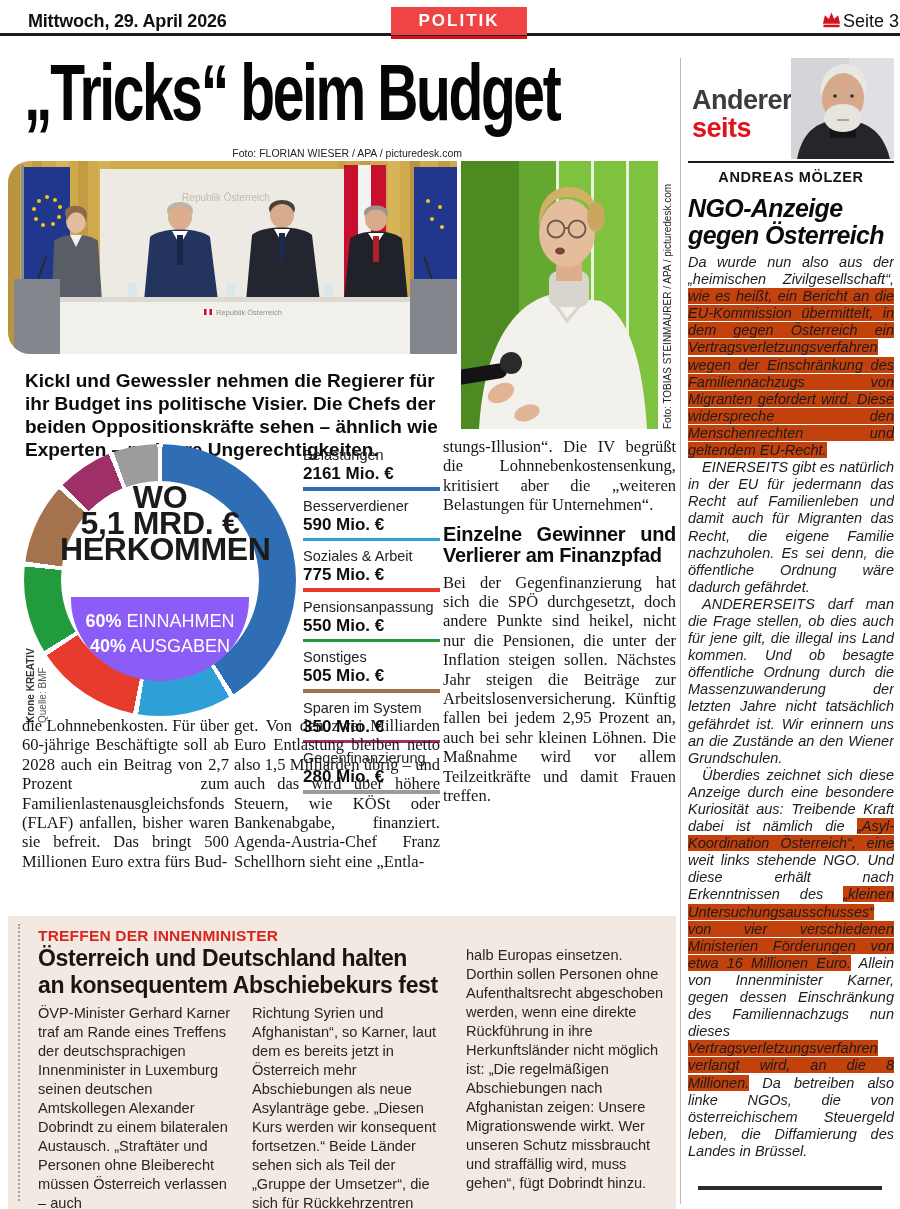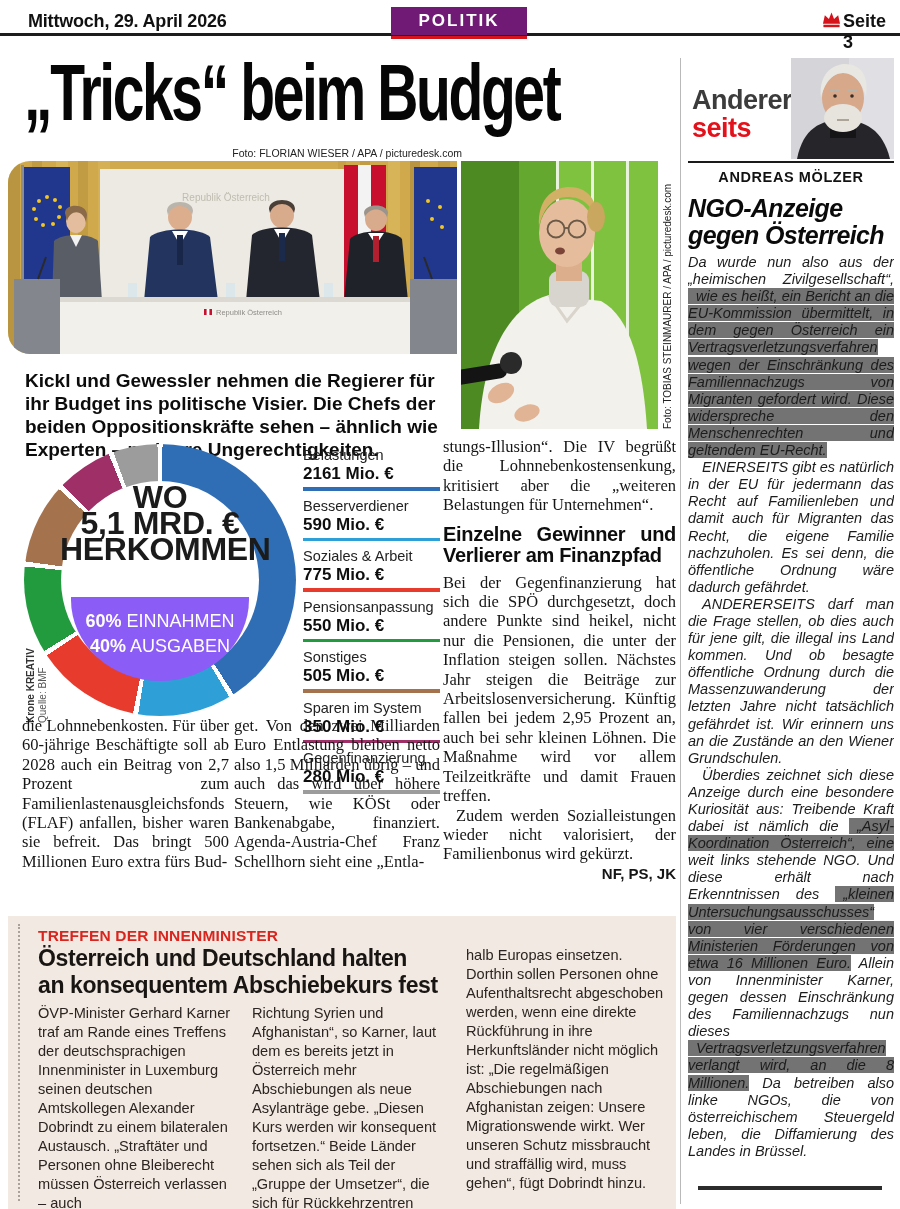--- a/index.html
+++ b/index.html
@@ -2,25 +2,25 @@
 <html lang="de"><head>
 <meta charset="utf-8">
 <style>
   html,body{margin:0;padding:0;background:#fff;}
   #page{position:relative;width:900px;height:1209px;background:#fff;overflow:hidden;
         font-family:"Liberation Sans",sans-serif;color:#111;}
   .abs{position:absolute;}
   
   .date{left:28px;top:11px;font-size:18px;font-weight:bold;letter-spacing:-0.2px;}
   .hrule{left:0;top:33px;width:900px;height:2.5px;background:#1c1c1c;}
-  .politik-box{left:391px;top:7px;width:136px;height:28px;background:#701a75;color:#fff;
+  .politik-box{left:391px;top:7px;width:136px;height:28px;background:#ef4444;color:#fff;
                display:flex;align-items:center;justify-content:center;font-weight:bold;
                font-size:17px;letter-spacing:2px;}
   .politik-red{left:391px;top:35.5px;width:136px;height:3px;background:#d6121b;}
-  .page-num{left:843px;top:11px;font-size:18px;font-weight:bold;}
+  .page-num{left:843px;top:11px;font-size:18px;font-weight:normal;}
   .crown{left:822px;top:11px;width:19px;height:17px;}
   
   .headline-wrap{left:24px;top:46px;width:660px;height:100px;}
   .headline{font-weight:bold;font-size:60px;letter-spacing:-2.5px;white-space:nowrap;
             transform:scale(0.95,1.34);transform-origin:0 0;color:#060606;}
   .credit-top{left:180px;top:147px;width:282px;text-align:right;font-size:10.5px;color:#222;}
   
   .photo-left{left:8px;top:161px;width:541px;height:193px;overflow:hidden;border-radius:22px;}
   .photo-right{left:461px;top:161px;width:197px;height:268px;overflow:hidden;}
   .credit-strip{left:658px;top:161px;width:18px;height:268px;background:#fff;}
@@ -79,21 +79,21 @@
   .sb-rule{position:absolute;left:0;top:103px;width:206px;height:2px;background:#1a1a1a;}
   .author{position:absolute;left:0;top:111px;width:206px;text-align:center;font-size:14.5px;
           font-weight:bold;letter-spacing:0.6px;color:#121212;}
   .sb-head{position:absolute;left:0;top:137px;width:206px;font-style:italic;font-weight:bold;
            font-size:25px;line-height:26.5px;color:#0a0a0a;letter-spacing:-0.6px;}
   .sb-body{position:absolute;left:0;top:196px;width:206px;height:927px;overflow:hidden;
            font-style:italic;font-size:14.5px;line-height:17.1px;text-align:justify;
            color:#1c1c1c;hyphens:auto;}
   .sb-body p{margin:0;}
   .sb-body p.indent{text-indent:14px;}
-  .sb-body .hl{background:#737373;padding-left:8px;}
+  .sb-body .hl{background:#c2410c;}
   .sb-endrule{position:absolute;left:10px;top:1128px;width:184px;height:4px;background:#2c2c2c;}
 </style>
 </head>
 <body>
 
 <div id="page">
 
   <div class="abs date">Mittwoch, 29. April 2026</div>
   <div class="abs hrule"></div>
   <div class="abs politik-box">POLITIK</div>
@@ -292,21 +292,20 @@
         <div class="lg-bar" style="background: rgb(156, 156, 156);"></div>
       </div>
     </div>
 
   <div class="abs serif-col col1">die Lohnnebenkosten. Für über 60-jährige Beschäftigte soll ab 2028 auch ein Beitrag von 2,7 Prozent zum Familienlastenausgleichsfonds (FLAF) anfallen, bisher waren sie befreit. Das bringt 500 Millionen Euro extra fürs Bud-</div>
   <div class="abs serif-col col2">get. Von den zwei Milliarden Euro Entlastung bleiben netto also 1,5 Milliarden übrig – und auch das wird über höhere Steuern, wie KÖSt oder Bankenabgabe, finanziert. Agenda-Austria-Chef Franz Schellhorn sieht eine „Entla-</div>
   <div class="abs serif-col col3">
     <p>stungs-Illusion“. Die IV begrüßt die Lohnnebenkostensenkung, kritisiert aber die „weiteren Belastungen für Unternehmen“.</p>
     <div class="subhead">Einzelne Gewinner und Verlierer am Finanzpfad</div>
     <p>Bei der Gegenfinanzierung hat sich die SPÖ durchgesetzt, doch andere Punkte sind heikel, nicht nur die Pensionen, die unter der Inflation steigen sollen. Nächstes Jahr steigen die Beiträge zur Arbeitslosenversicherung. Künftig fallen bei jedem 2,95 Prozent an, auch bei sehr kleinen Löhnen. Die Maßnahme wird vor allem Teilzeitkräfte und damit Frauen treffen.</p>
-    <p class="indent"><span>Zudem werden Sozialleistungen wieder nicht valorisiert, der Familienbonus wird gekürzt.</span> <span class="byline">NF, PS, JK</span></p>
   </div>
 
   <div class="abs infobox">
     <div class="dotline"></div>
     <div class="kicker">TREFFEN DER INNENMINISTER</div>
     <div class="box-head">Österreich und Deutschland halten an konsequentem Abschiebekurs fest</div>
     <div class="box-col bc1">ÖVP-Minister Gerhard Karner traf am Rande eines Treffens der deutschsprachigen Innenminister in Luxemburg seinen deutschen Amtskollegen Alexander Dobrindt zu einem bilateralen Austausch. „Straftäter und Personen ohne Bleiberecht müssen Österreich verlassen – auch</div>
     <div class="box-col bc2">Richtung Syrien und Afghanistan“, so Karner, laut dem es bereits jetzt in Österreich mehr Abschiebungen als neue Asylanträge gebe. „Diesen Kurs werden wir konsequent fortsetzen.“ Beide Länder sehen sich als Teil der „Gruppe der Umsetzer“, die sich für Rückkehrzentren außer-</div>
     <div class="box-col bc3">halb Europas einsetzen. Dorthin sollen Personen ohne Aufenthaltsrecht abgeschoben werden, wenn eine direkte Rückführung in ihre Herkunftsländer nicht möglich ist: „Die regelmäßigen Abschiebungen nach Afghanistan zeigen: Unsere Migrationswende wirkt. Wer unseren Schutz missbraucht und straffällig wird, muss gehen“, fügt Dobrindt hinzu.</div>
   </div>

